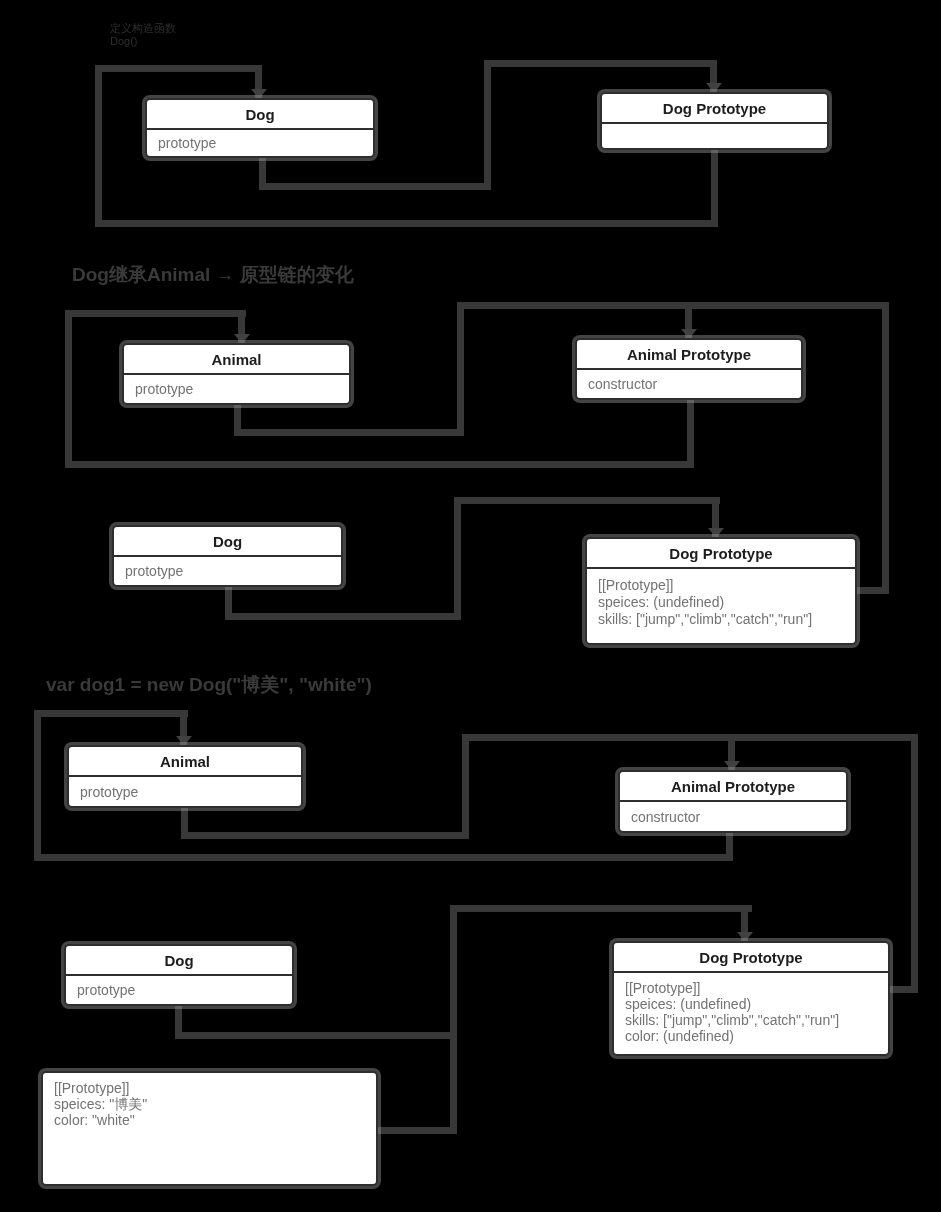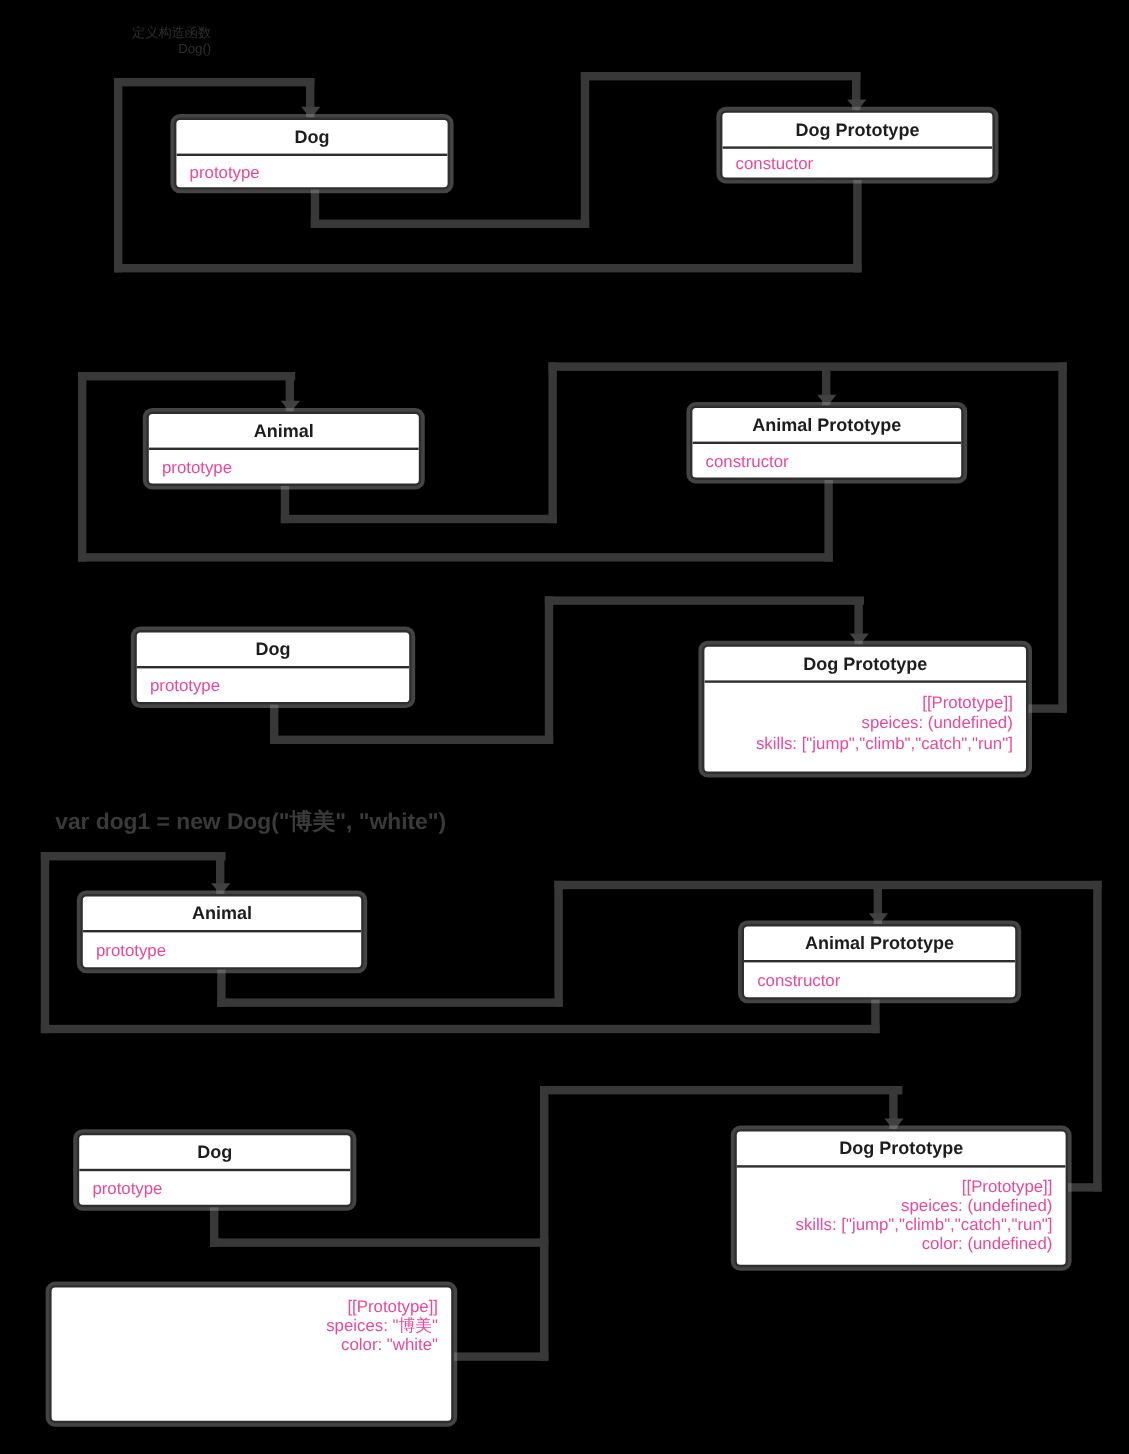--- a/index.html
+++ b/index.html
@@ -11,42 +11,43 @@
   .seg.v{width:7px;}
   
   .arrow{position:absolute;width:0;height:0;z-index:2;
          border-left:8px solid transparent;border-right:8px solid transparent;
          border-top:10px solid #414141;}
   
   .node{position:absolute;background:#ffffff;border:2px solid #2e2e2e;border-radius:5px;
         box-shadow:0 0 0 3px rgba(150,150,150,.45);z-index:3;overflow:hidden;box-sizing:border-box;}
   .node .title{height:28px;display:flex;align-items:center;justify-content:center;
                font-size:15px;font-weight:600;color:#1d1d1d;border-bottom:2px solid #2e2e2e;}
-  .node .body{color:#ec4899;font-size:14px;text-align:right;}
+  .node .body{color:#737373;font-size:14px;}
   .node-sm .body{height:calc(100% - 30px);display:flex;align-items:center;padding:0 11px;}
   .node-lg .body{padding:8px 11px 0;}
   .node-lg .line{line-height:17px;white-space:nowrap;}
   .node-xl .body{padding:7px 11px 0;}
   .node-xl .line{line-height:16px;white-space:nowrap;}
   
-  .heading-dim{position:absolute;color:#2e2e2e;font-size:11px;line-height:13px;z-index:1;text-align:right;}
+  .heading-dim{position:absolute;color:#2e2e2e;font-size:11px;line-height:13px;z-index:1;}
   .heading{position:absolute;color:#3a3a3a;font-size:19px;font-weight:700;z-index:1;white-space:nowrap;}
   
   .watermark{position:absolute;right:10px;bottom:22px;color:#c9c9c9;font-size:20px;
              font-weight:600;z-index:4;letter-spacing:1px;}
 </style>
 </head>
 <body>
 
 <div class="canvas">
 
   <div class="heading-dim" style="left:110px;top:22px;">
     <div>定义构造函数</div>
     <div>Dog()</div>
   </div>
+  <div class="heading" style="left:72px;top:262px;">Dog继承Animal → 原型链的变化</div>
   <div class="heading" style="left:46px;top:672px;">var dog1 = new Dog("博美", "white")</div>
 
   <div class="seg v" style="left:259px;top:156px;height:34px"></div>
   <div class="seg h" style="left:259px;top:183px;width:232px"></div>
   <div class="seg v" style="left:484px;top:60px;height:130px"></div>
   <div class="seg h" style="left:484px;top:60px;width:233px"></div>
   <div class="seg v" style="left:710px;top:60px;height:32px"></div>
   <div class="seg v" style="left:711px;top:150px;height:77px"></div>
   <div class="seg h" style="left:95px;top:220px;width:623px"></div>
   <div class="seg v" style="left:95px;top:65px;height:162px"></div>
@@ -99,23 +100,20 @@
   <div class="arrow" style="left:737px;top:932px"></div>
 
   <div class="node node-sm" style="left:145px;top:98px;width:230px;height:60px">
     <div class="title">Dog</div>
     <div class="body">
         <div class="line">prototype</div>
       </div>
   </div>
   <div class="node node-sm" style="left:600px;top:92px;width:229px;height:58px">
     <div class="title">Dog Prototype</div>
-    <div class="body">
-        <div class="line">constuctor</div>
-      </div>
   </div>
 
   <div class="node node-sm" style="left:122px;top:343px;width:229px;height:62px">
     <div class="title">Animal</div>
     <div class="body">
         <div class="line">prototype</div>
       </div>
   </div>
   <div class="node node-sm" style="left:575px;top:338px;width:228px;height:62px">
     <div class="title">Animal Prototype</div>

